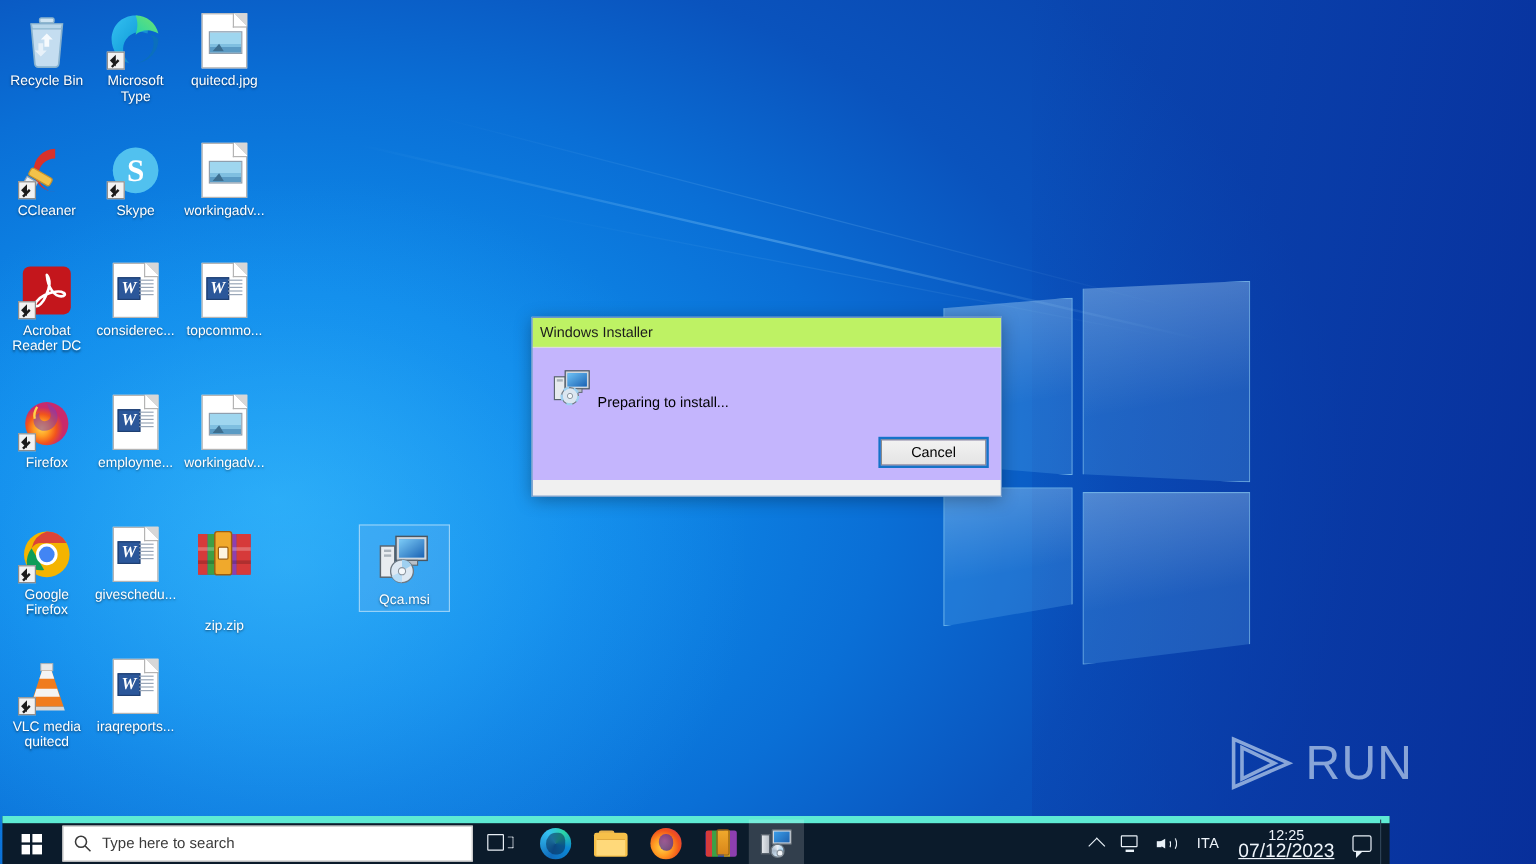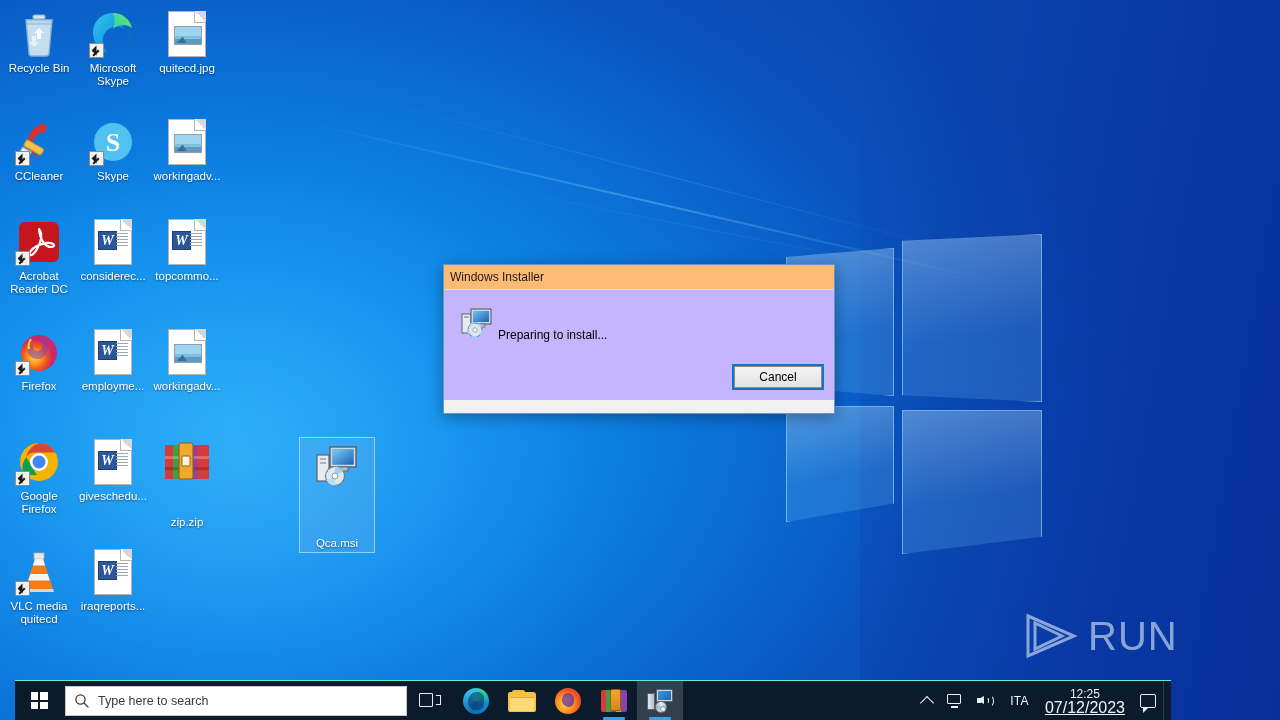--- a/index.html
+++ b/index.html
@@ -161,21 +161,21 @@
   
   #installer-dialog {
     position: absolute; left: 443px; top: 264px;
     width: 392px; height: 150px;
     background: #f0f0f0;
     border: 1px solid #6a95c8;
     box-shadow: 0 3px 14px rgba(0,0,0,0.35);
     font-family: "Liberation Sans", sans-serif;
   }
   #installer-dialog .titlebar {
-    height: 25px; background: #fdba74;
+    height: 25px; background: #bef264;
     border-bottom: 1px solid #dcdcdc;
     display: flex; align-items: center;
     padding: 0 6px;
   }
   #installer-dialog .titlebar .ttext {
     font-size: 12px; color: #1b1b1b;
   }
   #installer-dialog .body {
     position: relative; height: 110px; background: #c4b5fd;
   }
@@ -194,25 +194,25 @@
     border: 1px solid #8a8a8a;
     outline: 2px solid #1573c8;
     outline-offset: 0px;
     font-size: 12px; color: #000;
     display: flex; align-items: center; justify-content: center;
     cursor: default;
   }
 
   
   #taskbar {
-    position: absolute; left: 15px; bottom: 0;
+    position: absolute; left: 2px; bottom: 0;
     width: 1156px; height: 40px;
     background: #0b1b2b;
     display: flex; align-items: center;
-    border-top: 1px solid #5eead4;
+    border-top: 6px solid #5eead4;
   }
   #start-button {
     width: 48px; height: 40px;
     display: flex; align-items: center; justify-content: center;
     cursor: default;
   }
   .winflag { width: 17px; height: 17px; position: relative; }
   .winflag span {
     position: absolute; width: 7.5px; height: 7.5px; background: #fff;
   }
@@ -377,21 +377,21 @@
           <stop offset="0" stop-color="#2ad5a5"></stop>
                 <stop offset="1" stop-color="#6fe36f"></stop>
         </linearGradient>
             </defs>
         <path d="M23 2 C11 2 3 11 3 22 c0 9 6 17 15 20 -6-6-7-14-3-20 4-6 12-8 18-5 2-8-4-15-10-15z" fill="url(#eg)"></path>
         <path d="M23 2 c9 0 17 6 19 15 -6-4-14-4-19 1 2-6 2-11 0-16z" fill="url(#eg2)"></path>
         <path d="M42 22 c0 10-8 19-19 20 9-2 15-9 15-17 0-3-1-5-3-7 3 0 5 2 7 4z" fill="#0b6fbd"></path>
       </svg>
           <span class="shortcut"></span>
         </div>
-        <div class="dlabel">Microsoft Skype</div>
+        <div class="dlabel">Microsoft Type</div>
       </div>
       <div class="dicon" style="left: 150px; top: 8px;">
         <div class="glyph">
           <div class="page">
             <div class="photo"></div>
           </div>
         </div>
         <div class="dlabel">quitecd.jpg</div>
       </div>
       <div class="dicon" style="left: 2px; top: 116px;">
@@ -575,21 +575,21 @@
               <i></i>
               <i></i>
               <i></i>
               <i></i>
               <i></i>
             </div>
           </div>
         </div>
         <div class="dlabel">iraqreports...</div>
       </div>
-      <div class="dicon selected" style="left: 300px; top: 436px; gap: 43px;">
+      <div class="dicon selected" style="left: 300px; top: 436px;">
         <div class="glyph">
           <svg width="44" height="42" viewBox="0 0 44 42">
         <rect x="2" y="10" width="12" height="26" fill="#e8ecf0" stroke="#5a646e" stroke-width="1.2"></rect>
         <rect x="5" y="13" width="6" height="2" fill="#a9b2bb"></rect>
         <rect x="5" y="17" width="6" height="2" fill="#a9b2bb"></rect>
         <rect x="15" y="2" width="26" height="20" fill="#cfd6de" stroke="#4b555f" stroke-width="1.2"></rect>
         <rect x="17.5" y="4.5" width="21" height="15" fill="#2f8fe0"></rect>
         <rect x="17.5" y="4.5" width="21" height="15" fill="url(#mg)"></rect>
         <defs>
               <linearGradient id="mg" x1="0" y1="0" x2="1" y2="1">

